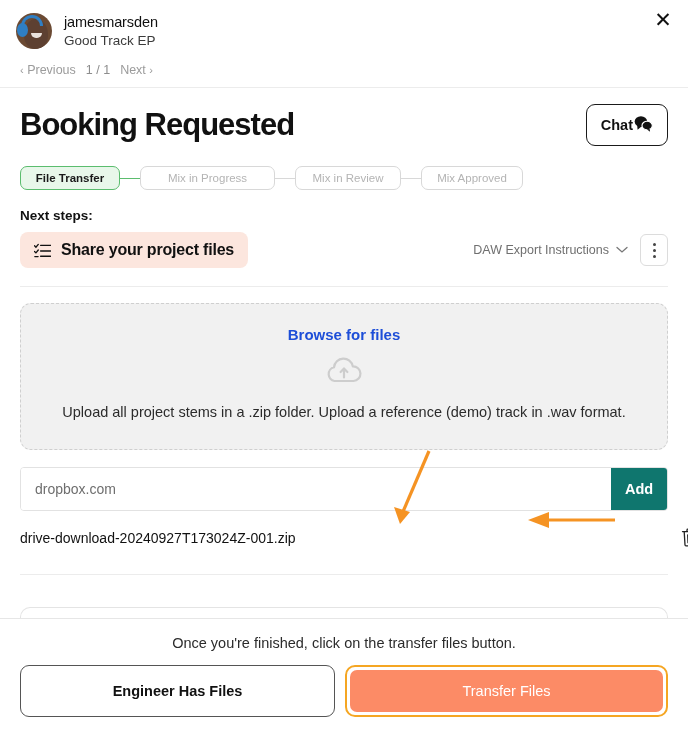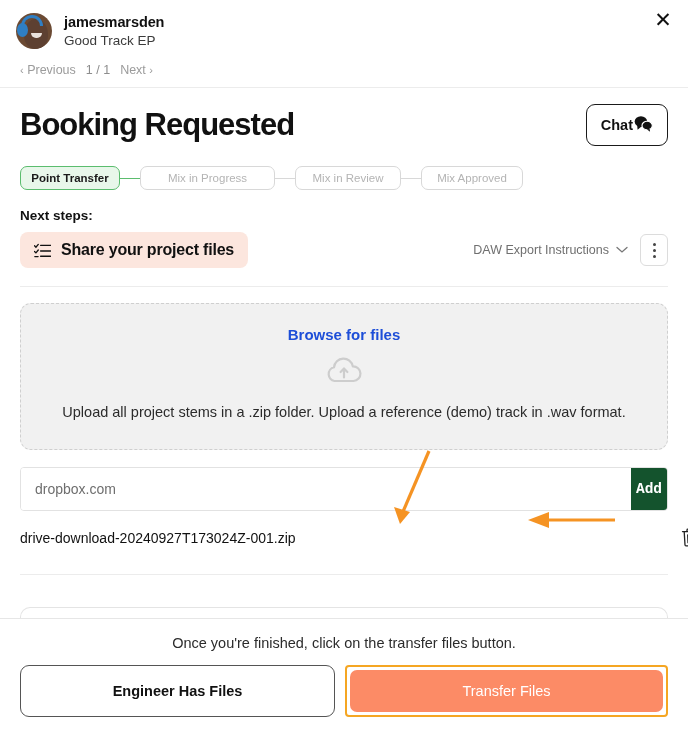--- a/index.html
+++ b/index.html
@@ -72,21 +72,21 @@
     border-bottom: none;
   }
   .avatar .smile {
     position: absolute;
     left: 15px; top: 20px;
     width: 11px; height: 5px;
     border-radius: 0 0 9px 9px;
     background: #e9e2dc;
   }
   .user-meta { display: flex; flex-direction: column; gap: 3px; }
-  .username { font-size: 14.5px; font-weight: bold; color: #111; letter-spacing: -0.1px; }
+  .username { font-size: 14.5px; font-weight: normal; color: #111; letter-spacing: -0.1px; }
   .project-name { font-size: 13.5px; color: #3b3b3b; }
 
   
   .track-row {
     display: flex;
     align-items: center;
     justify-content: space-between;
     padding: 14px 22px 10px 20px;
     border-bottom: 1px solid #ececec;
   }
@@ -227,28 +227,28 @@
     border: none;
     outline: none;
     padding: 13px 14px;
     font-size: 14px;
     color: #111;
     font-family: "Liberation Sans", sans-serif;
     background: #fff;
   }
   .link-input::placeholder { color: #6e6e6e; }
   .add-btn {
-    background: #14532d;
+    background: #0f766e;
     color: #fff;
     border: none;
-    width: 36px;
+    width: 56px;
     font-size: 14.5px;
     font-weight: bold;
     cursor: pointer;
-    font-family: Liberation Mono, monospace;
+    font-family: Liberation Sans, sans-serif;
   }
 
   
   .file-row {
     display: flex;
     align-items: center;
     padding: 17px 20px 0 20px;
     font-size: 14px;
   }
   .file-name { color: #111; }
@@ -297,21 +297,21 @@
     padding: 14px 0;
     font-size: 14.5px;
     font-weight: bold;
     color: #111;
     cursor: pointer;
     font-family: "Liberation Sans", sans-serif;
   }
   .transfer-wrap {
     flex: 1;
     border: 2px solid #f5a623;
-    border-radius: 4px;
+    border-radius: 10px;
     padding: 3px;
   }
   .transfer-btn {
     width: 100%;
     border: none;
     border-radius: 7px;
     background: #fc8b66;
     padding: 13px 0;
     font-size: 14.5px;
     color: #fff;
@@ -364,21 +364,21 @@
           <ellipse cx="9.5" cy="7.5" rx="7.5" ry="6.3" fill="#111"></ellipse>
           <path d="M5 12 L5.5 17.5 L10.5 13.2 Z" fill="#111"></path>
           <ellipse cx="17" cy="12.5" rx="6.2" ry="5.2" fill="#111" stroke="#fff" stroke-width="1.4"></ellipse>
           <path d="M20 16.5 L20.5 20 L16.5 17 Z" fill="#111"></path>
         </svg>
       </span>
     </button>
   </div>
 
   <div class="steps">
-    <div class="step s0 active">Point Transfer</div>
+    <div class="step s0 active">File Transfer</div>
     <div class="connector green"></div>
     <div class="step s1">Mix in Progress</div>
     <div class="connector"></div>
     <div class="step s2">Mix in Review</div>
     <div class="connector"></div>
     <div class="step s3">Mix Approved</div>
   </div>
 
   <div class="nextsteps-label">Next steps:</div>
 

